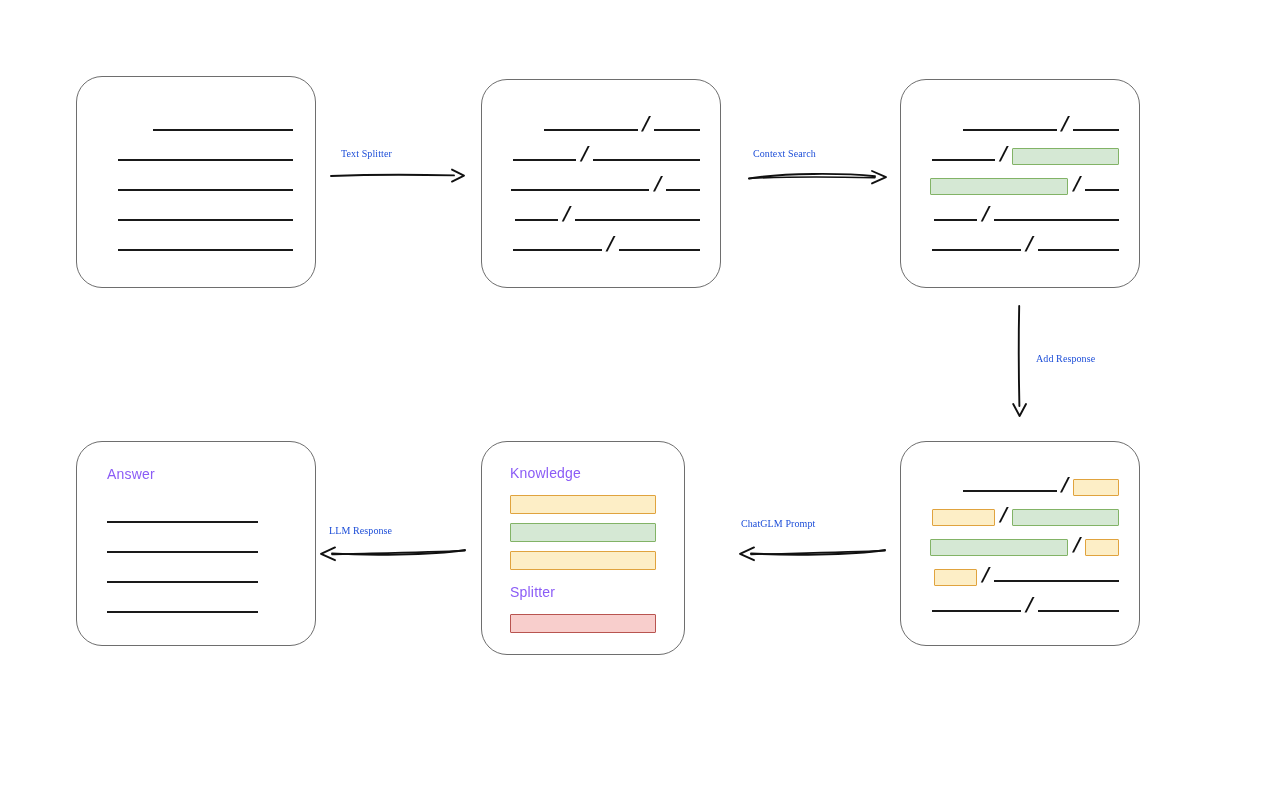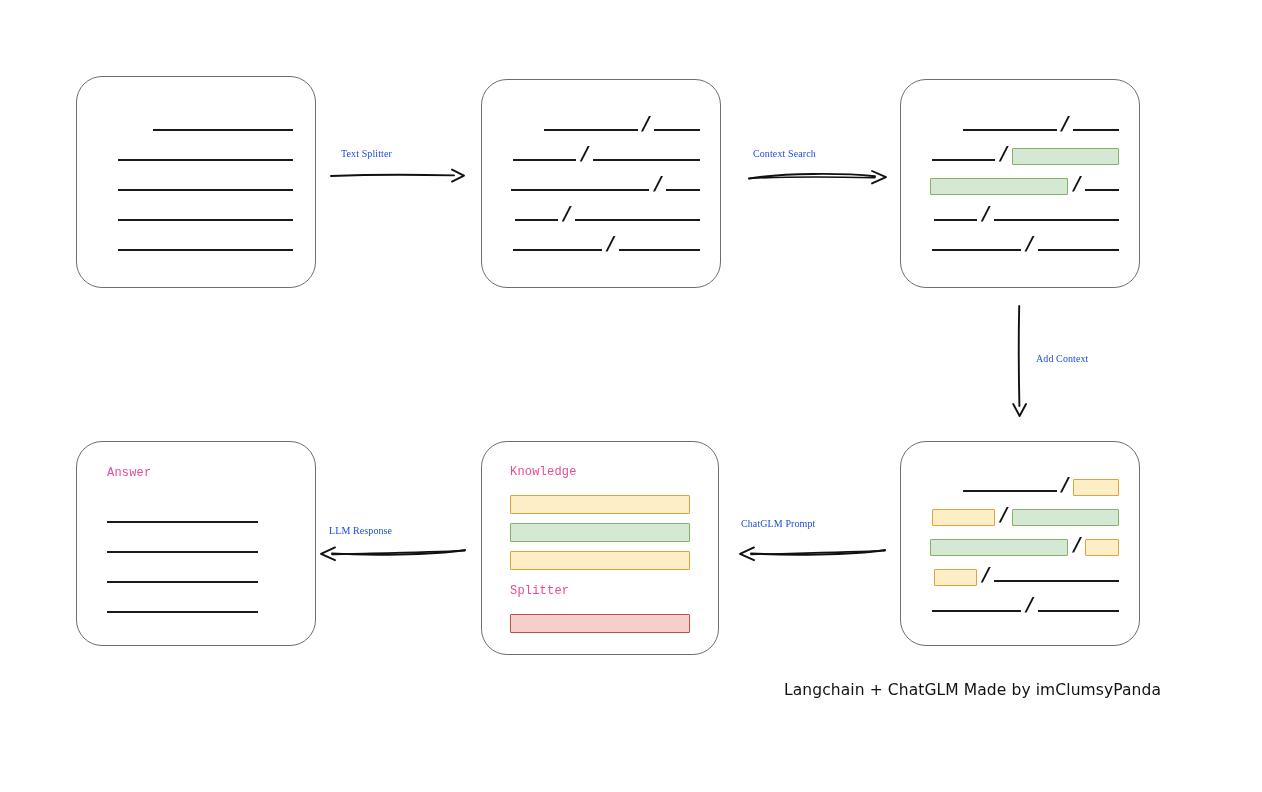--- a/index.html
+++ b/index.html
@@ -27,23 +27,23 @@
     position: absolute;
     border: 1.6px solid #6e6e6e;
     border-radius: 26px;
     background: #ffffff;
     box-sizing: border-box;
   }
 
   
   .box-label {
     position: absolute;
-    font-family: Liberation Mono, monospace;
-    font-size: 12px;
-    color: #ec4899;
+    font-family: Liberation Sans, sans-serif;
+    font-size: 14px;
+    color: #8b5cf6;
     letter-spacing: 0.2px;
     white-space: nowrap;
   }
 
   
   .lines {
     position: absolute;
     left: 0; right: 0;
   }
   .line-row {
@@ -222,21 +222,21 @@
         </div>
       </div>
   </div>
 
   <div class="arrow" style="left:1011px; top:305px;">
     <svg width="18" height="112" viewBox="0 0 18 112">
       <path d="M8.2,1 C7.4,36 7.8,74 8.4,101" fill="none" stroke="#111" stroke-width="1.9" stroke-linecap="round"></path>
       <path d="M2.2,99 L8.6,111 L15,99" fill="none" stroke="#111" stroke-width="1.9" stroke-linejoin="round" stroke-linecap="round"></path>
     </svg>
   </div>
-  <div class="arrow-label" style="left:1036px; top:353px;">Add Context</div>
+  <div class="arrow-label" style="left:1036px; top:353px;">Add Response</div>
 
   <div class="box" style="left:900px; top:441px; width:240px; height:205px;">
     <div class="lines" style="top:26px; left:20px; right:20px;">
         <div class="line-row">
           <div class="seg-rule" style="width: 47%;"></div>
           <span class="seg-slash">/</span>
           <div class="seg-chip chip-yellow" style="width: 23%;"></div>
         </div>
         <div class="line-row">
           <div class="seg-chip chip-yellow" style="width: 32%;"></div>
@@ -263,21 +263,21 @@
 
   <div class="arrow" style="left:738px; top:545px;">
     <svg width="148" height="18" viewBox="0 0 148 18">
       <path d="M147,5.0 C112,10.4 48,10.6 13,8.4" fill="none" stroke="#111" stroke-width="1.9" stroke-linecap="round"></path>
       <path d="M147,5.6 C108,7.4 48,8.4 13,9.4" fill="none" stroke="#111" stroke-width="1.6" stroke-linecap="round"></path>
       <path d="M16,2.4 L2,8.8 L16,15.2" fill="none" stroke="#111" stroke-width="1.9" stroke-linejoin="round" stroke-linecap="round"></path>
     </svg>
   </div>
   <div class="arrow-label" style="left:741px; top:518px;">ChatGLM Prompt</div>
 
-  <div class="box" style="left:481px; top:441px; width:238px; height:214px;">
+  <div class="box" style="left:481px; top:441px; width:204px; height:214px;">
     <div class="box-label" style="left:28px; top:23px;">Knowledge</div>
 
     <div></div>
 
     <div class="box-label" style="left:28px; top:142px;">Splitter</div>
 
     <div></div>
   <div class="bar chip-yellow" style="left: 28px; right: 28px; top: 53px;"></div>
       <div class="bar chip-green" style="left: 28px; right: 28px; top: 81px;"></div>
       <div class="bar chip-yellow" style="left: 28px; right: 28px; top: 109px;"></div>
@@ -304,15 +304,14 @@
         </div>
         <div class="line-row align-left">
           <div class="seg-rule" style="width: 82%;"></div>
         </div>
         <div class="line-row align-left">
           <div class="seg-rule" style="width: 82%;"></div>
         </div>
       </div>
   </div>
 
-  <div class="footer" style="left:784px; top:681px;">Langchain + ChatGLM Made by imClumsyPanda</div>
 
 </div>
 
 </body></html>

